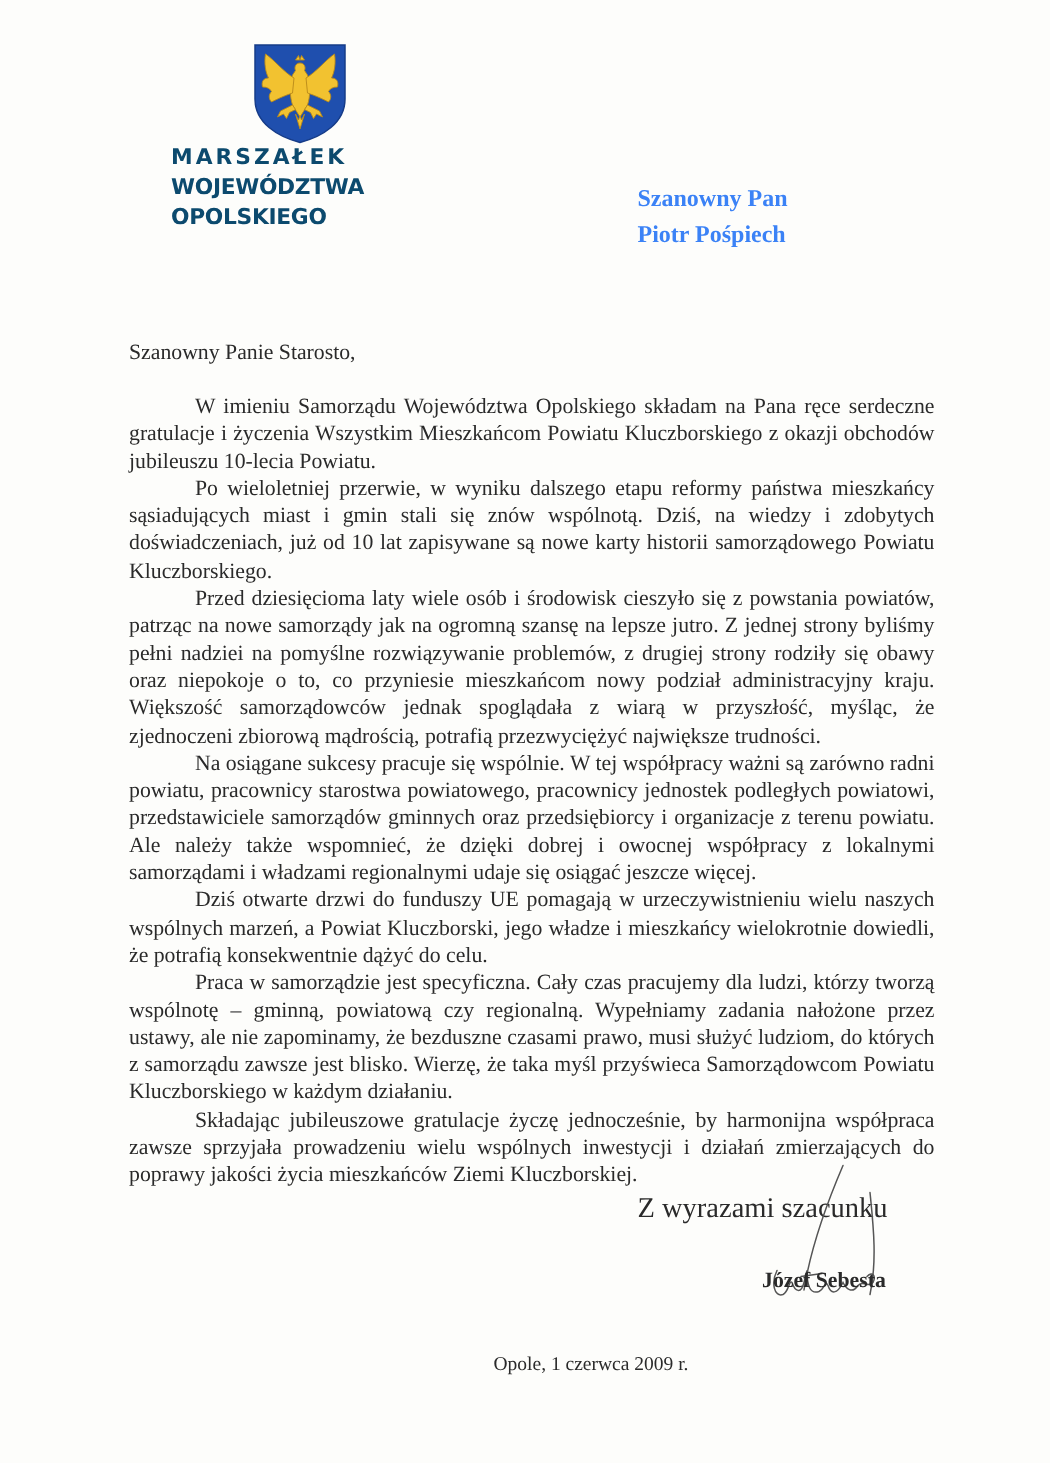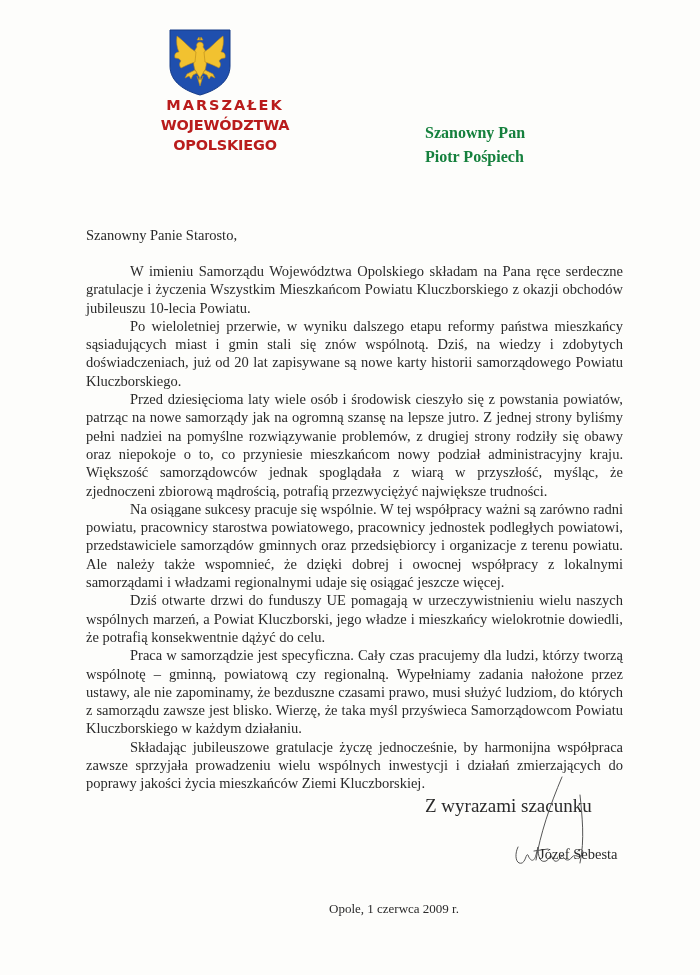--- a/index.html
+++ b/index.html
@@ -6,31 +6,31 @@
     body {
       width: 700px; height: 975px;
       background: #fdfdfb;
       color: #2a2a2a;
       font-family: "Liberation Serif", "DejaVu Serif", serif;
       position: relative;
       overflow: hidden;
     }
     .page { position: absolute; inset: 0; }
     .crest { position: absolute; left: 167px; top: 28px; width: 66px; height: 68px; }
-    .org { position: absolute; left: 114px; top: 95px; width: 222px; text-align: center;
-           font-family: "DejaVu Sans", "Liberation Sans", sans-serif; font-weight: bold; color: #b91c1c; }
+    .org { position: absolute; left: 114px; top: 95px; width: 222px; text-align: left;
+           font-family: "DejaVu Sans", "Liberation Sans", sans-serif; font-weight: bold; color: #0c4a6e; }
     .org .l1 { font-size: 14.5px; letter-spacing: 2px; line-height: 20px; }
     .org .l2 { font-size: 14.5px; line-height: 20px; letter-spacing: -0.2px; }
-    .addressee { position: absolute; left: 425px; top: 121px; font-weight: bold; font-size: 16px; line-height: 23.5px; color: #15803d; }
+    .addressee { position: absolute; left: 425px; top: 121px; font-weight: bold; font-size: 16px; line-height: 23.5px; color: #3b82f6; }
     .salutation { position: absolute; left: 86px; top: 227px; font-size: 14.5px; text-align: center; }
     .body { position: absolute; left: 86px; top: 262px; width: 537px; font-size: 14.5px; line-height: 18.3px; text-align: justify; }
     .body p { margin: 0; text-indent: 44px; }
     .closing { position: absolute; left: 425px; top: 795px; font-size: 19px; }
     .signature { position: absolute; left: 510px; top: 775px; width: 110px; height: 100px; }
-    .signer { position: absolute; left: 539px; top: 846px; font-size: 14.5px; font-weight: normal; }
+    .signer { position: absolute; left: 508px; top: 846px; font-size: 14.5px; font-weight: bold; }
     .dateline { position: absolute; left: 0; width: 700px; top: 901px; text-align: center; font-size: 13px; padding-left: 44px; }
   </style>
 </head>
 <body>
 
 <div class="page">
 
   <svg class="crest" viewBox="0 0 66 68">
     <path d="M3 2 H63 V38 C63 54 48 63 33 67 C18 63 3 54 3 38 Z" fill="#1f4fae" stroke="#163c88" stroke-width="1"></path>
     <g fill="#f2c230" stroke="#b8891a" stroke-width="0.6">
@@ -51,21 +51,21 @@
 
   <div class="addressee">
     <div>Szanowny Pan</div>
     <div>Piotr Pośpiech</div>
   </div>
 
   <div class="salutation">Szanowny Panie Starosto,</div>
 
   <div class="body">
     <p>W imieniu Samorządu Województwa Opolskiego składam na Pana ręce serdeczne gratulacje i życzenia Wszystkim  Mieszkańcom Powiatu Kluczborskiego z okazji obchodów jubileuszu 10-lecia Powiatu.</p>
-    <p>Po wieloletniej przerwie, w wyniku dalszego etapu reformy państwa mieszkańcy sąsiadujących miast i gmin stali się znów wspólnotą. Dziś, na wiedzy i zdobytych doświadczeniach, już od 20 lat zapisywane są nowe karty historii samorządowego Powiatu Kluczborskiego.</p>
+    <p>Po wieloletniej przerwie, w wyniku dalszego etapu reformy państwa mieszkańcy sąsiadujących miast i gmin stali się znów wspólnotą. Dziś, na wiedzy i zdobytych doświadczeniach, już od 10 lat zapisywane są nowe karty historii samorządowego Powiatu Kluczborskiego.</p>
     <p>Przed dziesięcioma laty wiele osób i środowisk  cieszyło się z powstania powiatów, patrząc na nowe samorządy jak na ogromną szansę na lepsze jutro.  Z jednej strony byliśmy pełni nadziei na pomyślne rozwiązywanie problemów, z drugiej strony rodziły się obawy oraz niepokoje o to, co przyniesie mieszkańcom nowy podział administracyjny kraju. Większość samorządowców jednak spoglądała z wiarą w przyszłość, myśląc, że zjednoczeni zbiorową mądrością, potrafią przezwyciężyć największe trudności.</p>
     <p>Na osiągane sukcesy pracuje się  wspólnie.  W tej współpracy ważni są zarówno radni powiatu, pracownicy starostwa powiatowego, pracownicy jednostek podległych powiatowi, przedstawiciele samorządów gminnych oraz przedsiębiorcy i organizacje z terenu powiatu. Ale należy także wspomnieć, że dzięki dobrej i owocnej współpracy z lokalnymi samorządami i władzami regionalnymi udaje się osiągać jeszcze więcej.</p>
     <p>Dziś otwarte drzwi do funduszy UE pomagają w urzeczywistnieniu wielu naszych wspólnych marzeń, a  Powiat Kluczborski,  jego władze i mieszkańcy wielokrotnie dowiedli, że potrafią konsekwentnie dążyć do celu.</p>
     <p>Praca w samorządzie jest specyficzna. Cały czas pracujemy dla ludzi, którzy tworzą wspólnotę – gminną, powiatową czy regionalną. Wypełniamy zadania nałożone przez ustawy, ale nie zapominamy, że bezduszne czasami prawo, musi służyć ludziom, do których z samorządu zawsze jest blisko. Wierzę, że taka myśl przyświeca Samorządowcom Powiatu Kluczborskiego w każdym działaniu.</p>
     <p>Składając jubileuszowe gratulacje życzę jednocześnie, by harmonijna współpraca zawsze sprzyjała prowadzeniu wielu wspólnych inwestycji i działań zmierzających do poprawy jakości życia mieszkańców Ziemi Kluczborskiej.</p>
   </div>
 
   <div class="closing">Z wyrazami szacunku</div>
 
   <svg class="signature" viewBox="0 0 110 100">

